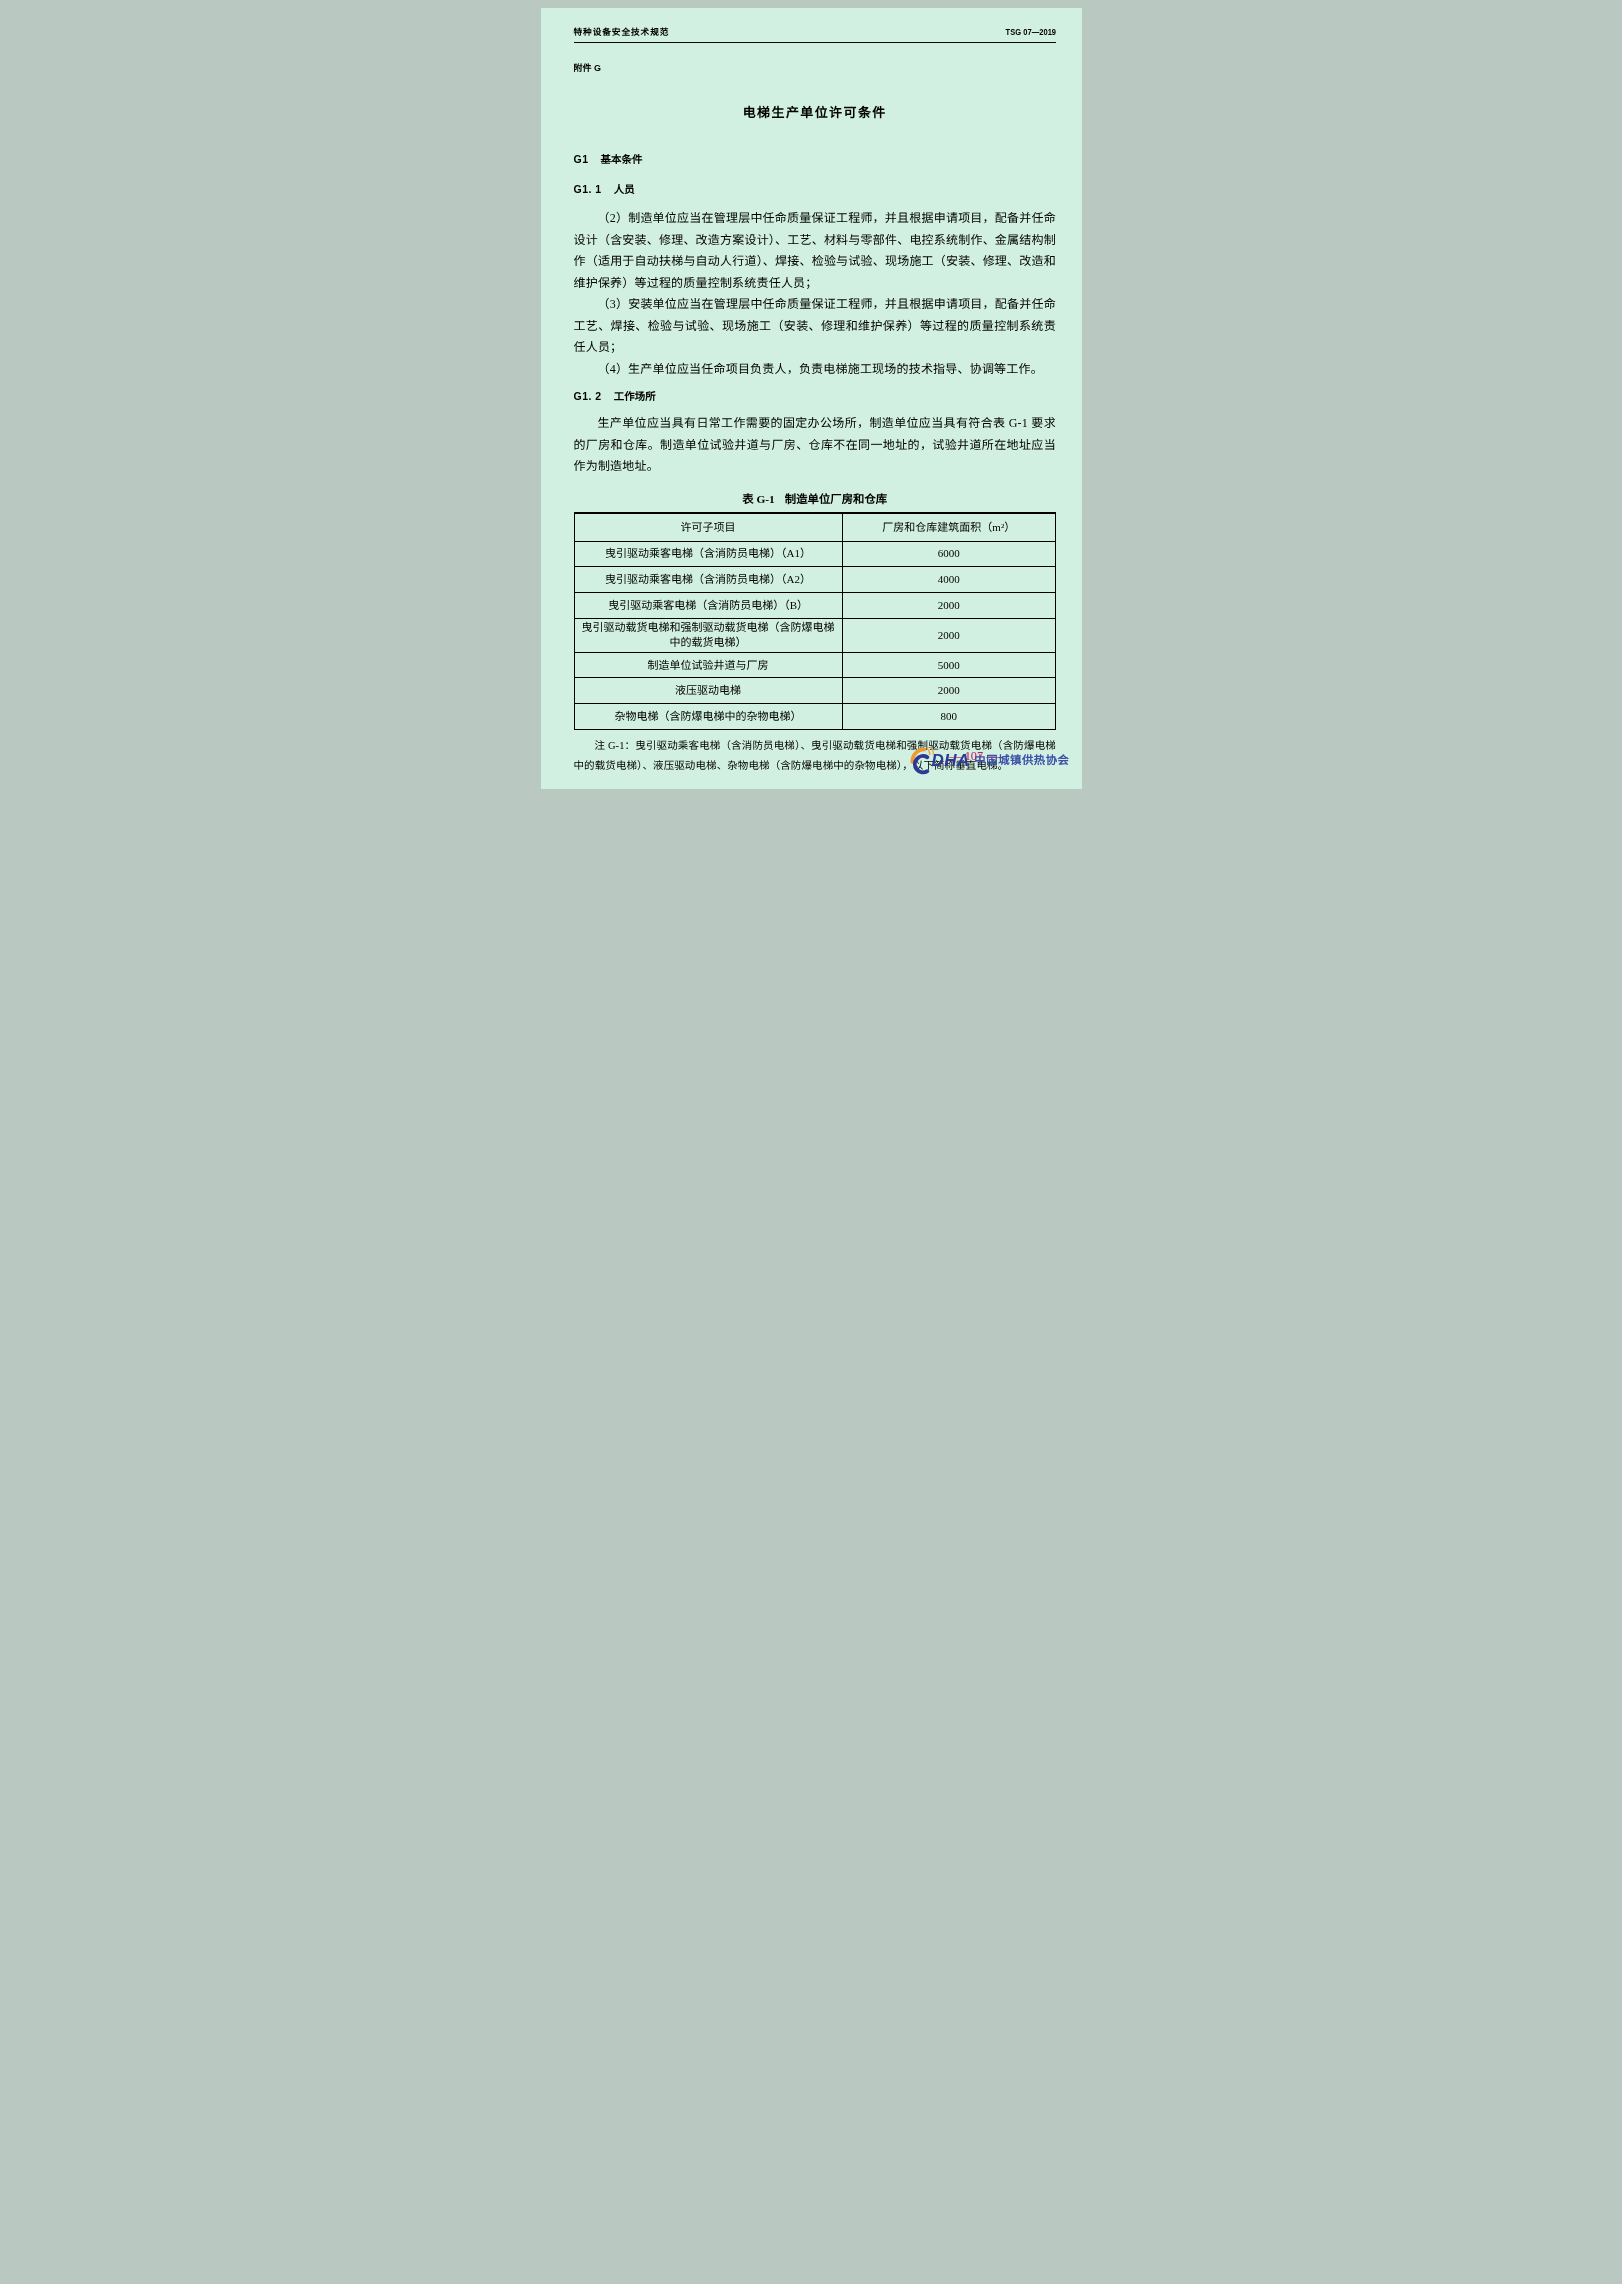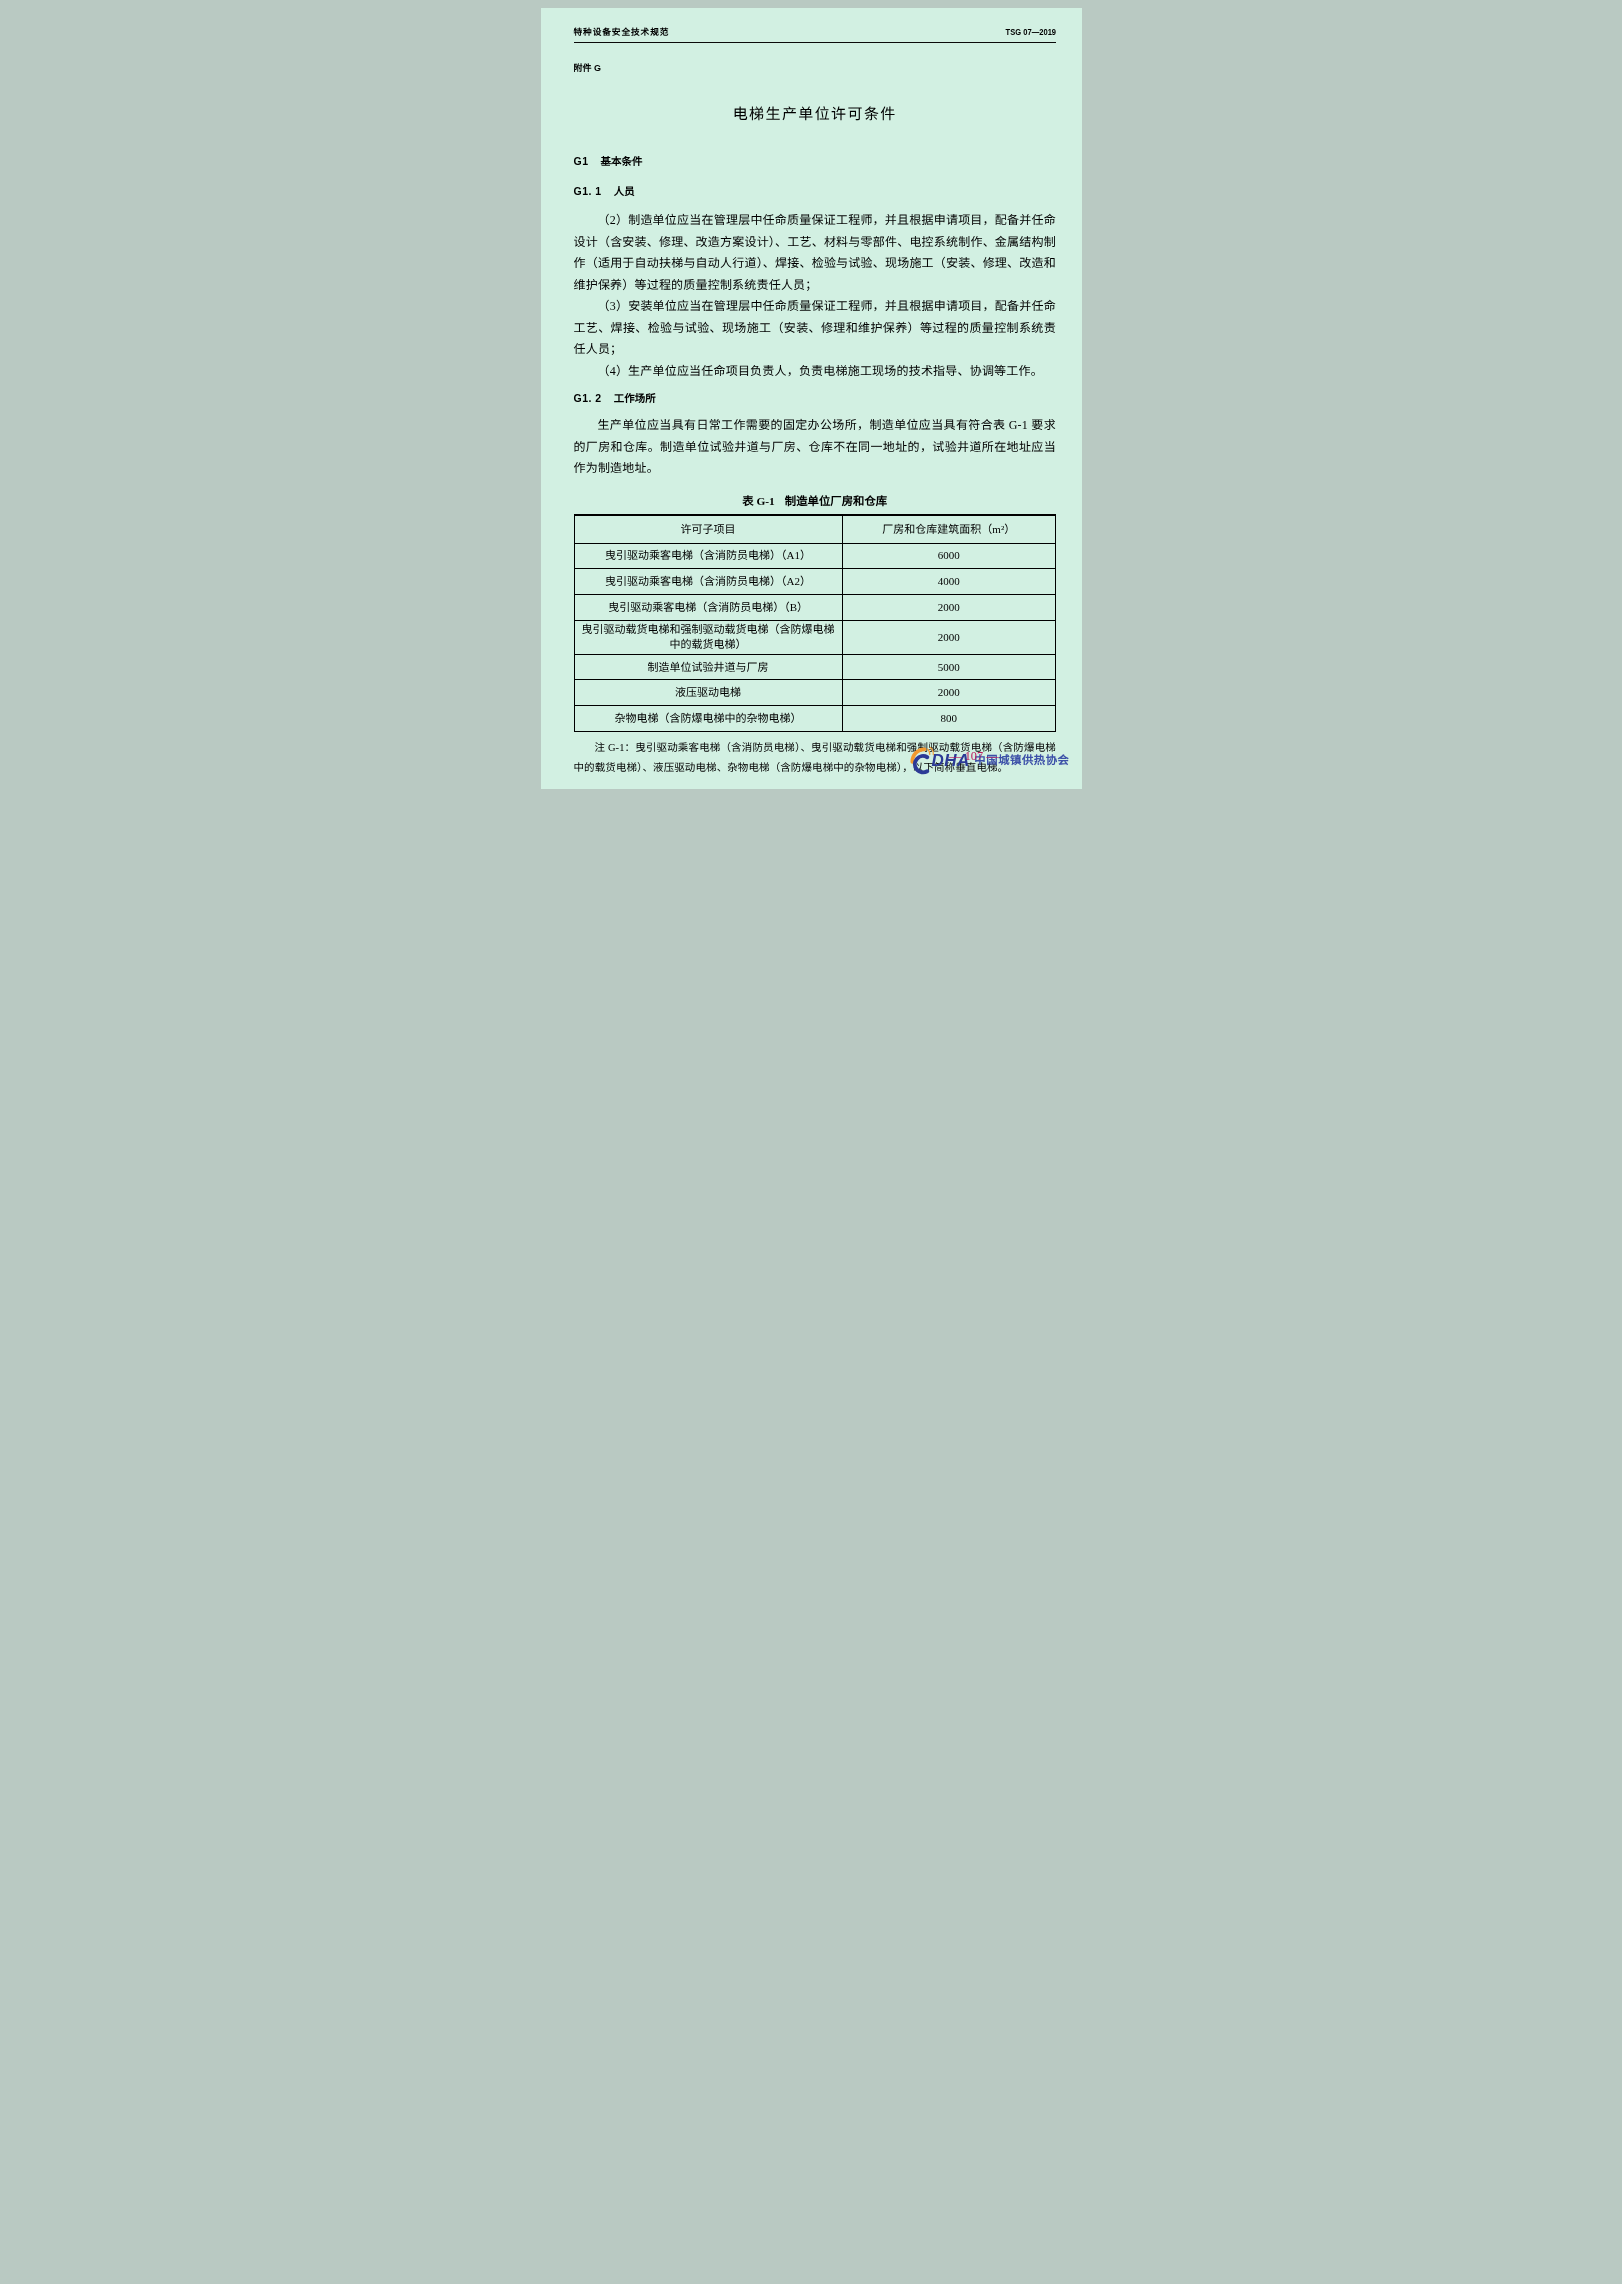--- a/index.html
+++ b/index.html
@@ -24,21 +24,21 @@
     font-family:var(--serif);
   }
   
   .doc-header{display:flex;justify-content:space-between;align-items:baseline;}
   .doc-type{font-family:var(--sans);font-weight:bold;font-size:8.7px;letter-spacing:0.9px;}
   .doc-number{font-family:var(--sans);font-weight:bold;font-size:9px;letter-spacing:0;
               display:inline-block;transform:scaleX(.84);transform-origin:right center;}
   .header-rule{border:none;border-top:1.8px solid #0a0a0a;margin:4.1px 0 0 0;}
   
   .attachment{font-family:var(--sans);font-weight:bold;font-size:9px;margin-top:18px;}
-  .doc-title{font-family:var(--sans);font-weight:normal;font-size:15px;text-align:center;
+  .doc-title{font-family:var(--sans);font-weight:bold;font-size:13px;text-align:center;
              margin:28px 0 0 0;letter-spacing:1.4px;}
   
   .h-sec{font-family:var(--sans);font-weight:bold;font-size:10.5px;margin:0;}
   .h-g1{margin-top:30px;}
   .h-g11{margin-top:15px;}
   .h-g12{margin-top:7.8px;}
   .h-sec .sec-label{margin-right:12px;letter-spacing:0.5px;}
   
   .para-block{margin-top:12px;}
   .body-para{font-size:12px;line-height:21.5px;margin:0;text-align:justify;

